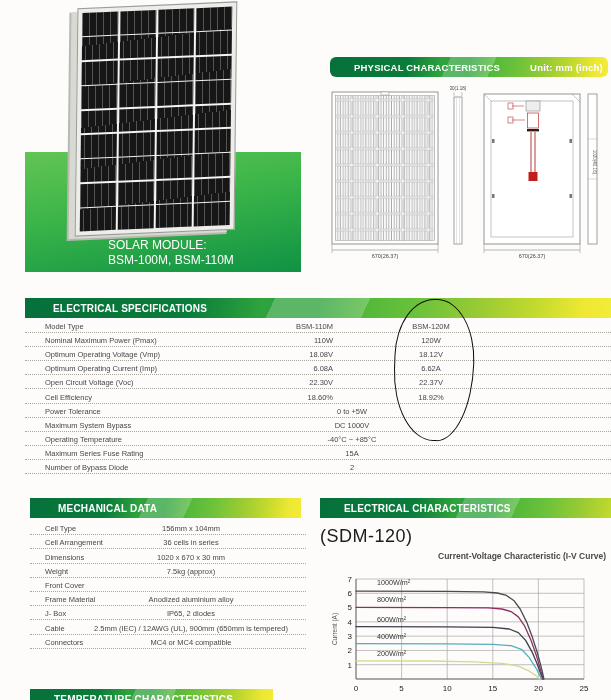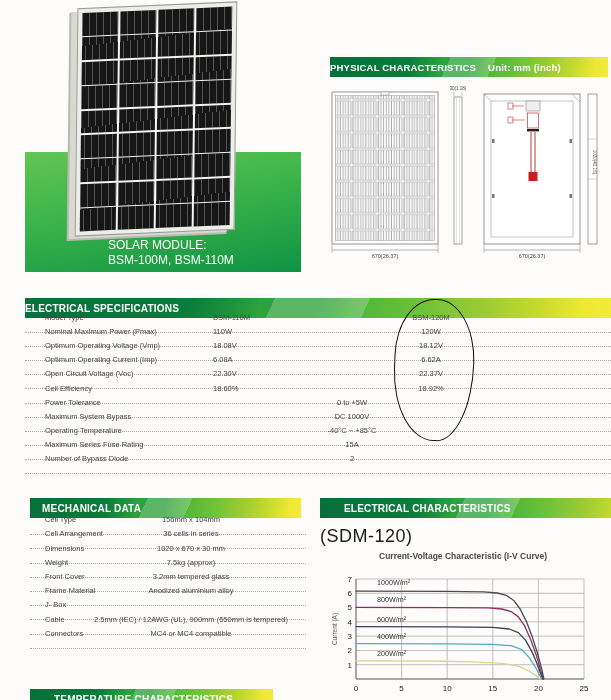--- a/index.html
+++ b/index.html
@@ -6,51 +6,51 @@
   body{width:611px;height:700px;overflow:hidden;position:relative;background:#fdfcfb;
        font-family:"Liberation Sans",sans-serif;}
   .abs{position:absolute;}
   
   .banner{position:absolute;height:20px;display:flex;align-items:center;box-sizing:border-box;
     color:#fff;font-weight:bold;font-size:10px;letter-spacing:.2px;white-space:nowrap;
     background:linear-gradient(100deg,#06703a 0%,#0a7c3b 28%,#2da23d 40%,#2da23d 50%,
       #53b83a 58%,#6fc33a 68%,#9ccb33 78%,#c4da2d 87%,#eee833 95%,#f2ec3a 100%);}
   .banner::after{content:"";position:absolute;inset:0;
     background:linear-gradient(115deg,transparent 42%,rgba(255,255,255,.22) 42%,rgba(255,255,255,.22) 58%,transparent 58%);}
-  .banner .sub{margin-left:12px;}
+  .banner .sub{margin-left:30px;}
   
   .module-box{left:25px;top:152px;width:276px;height:120px;
     background:linear-gradient(170deg,#62c553 0%,#3ab449 45%,#0f9244 100%);}
   .module-caption{left:108px;top:238px;color:#fff;font-size:12px;line-height:1.26;z-index:3;}
   .panel-wrap{left:76px;top:5px;width:160px;height:228px;transform:rotate(-2.5deg) skewX(-3.2deg);z-index:2;}
   .panel{width:100%;height:100%;box-sizing:border-box;background:#ededea;border:1px solid #9a9a96;
     box-shadow:-7px 3px 0 -1px #d9d9d4,-8px 4px 0 0 #b9b9b4;padding:4px;}
   .cells{width:100%;height:100%;display:grid;grid-template-columns:repeat(4,1fr);
     grid-template-rows:repeat(9,1fr);gap:1.5px;background:#f5f5f2;}
   .cells div{background:#161616;
     background-image:repeating-linear-gradient(90deg,rgba(200,200,200,.35) 0 .5px,transparent .5px 3.5px);}
   
   .spec-table{left:25px;top:319px;width:586px;}
   .mech-table{left:30px;top:521px;width:276px;}
   .srow,.mrow{position:relative;border-bottom:1px dotted #aaa49c;font-size:7.5px;color:#474747;}
   .srow{height:13.1px;}
   .mrow{height:13.2px;}
-  .srow span,.mrow span{position:absolute;bottom:10px;white-space:nowrap;}
+  .srow span,.mrow span{position:absolute;bottom:1px;white-space:nowrap;}
   .srow .lbl{left:20px;}
-  .srow .v1{left:188px;width:120px;text-align:left;}
+  .srow .v1{left:188px;width:120px;text-align:right;}
   .srow .v2{left:346px;width:120px;text-align:center;}
   .srow .vs{left:267px;width:120px;text-align:center;}
   .mrow .lbl{left:15px;}
   .mrow .val{left:50px;width:222px;text-align:center;}
   
   .hand-ellipse{left:394px;top:299px;width:78px;height:140px;border:1.6px solid #0d0d0d;
     border-radius:50% 50% 46% 54% / 42% 46% 58% 52%;transform:rotate(2deg);z-index:5;}
   
   .sdm-title{left:320px;top:526px;width:286px;text-align:left;font-size:18px;color:#1c1c1c;letter-spacing:.5px;}
-  .sdm-sub{left:320px;top:551px;width:286px;text-align:center;font-size:8.5px;font-weight:600;color:#4a4a4a;}
+  .sdm-sub{left:320px;top:551px;width:286px;text-align:right;font-size:8.5px;font-weight:600;color:#4a4a4a;}
   svg text{font-family:"Liberation Sans",sans-serif;}
 </style>
 </head>
 <body>
 
 <div class="abs module-box"></div>
 <div class="abs panel-wrap">
   <div class="panel">
     <div class="cells" id="panel-cells">
         <div></div>
@@ -90,21 +90,21 @@
         <div></div>
         <div></div>
       </div>
   </div>
 </div>
 <div class="abs module-caption">
   <div>SOLAR MODULE:</div>
   <div>BSM-100M, BSM-110M</div>
 </div>
 
-<div class="banner" style="left:330px;top:57px;width:278px;padding-left:0;font-size:9.5px;">
+<div class="banner" style="left:330px;top:57px;width:278px;padding-left:24px;font-size:9.5px;border-radius:6px;">
   <span style="z-index:1;">PHYSICAL CHARACTERISTICS</span>
   <span class="sub" style="z-index:1;">Unit: mm (inch)</span>
 </div>
 
 <svg class="abs" style="left:326px;top:84px;" width="282" height="178" viewBox="0 0 282 178">
   <defs>
     <pattern id="hatch" width="2.6" height="4" patternUnits="userSpaceOnUse">
       <path d="M1.3 0 V4" stroke="#777" stroke-width="0.55"></path>
     </pattern>
     <pattern id="cellpat" width="25.6" height="16.2" patternUnits="userSpaceOnUse">
@@ -160,21 +160,21 @@
   </g>
 
   <g>
     <rect x="262" y="10" width="9" height="150" fill="#fff" stroke="#8a8a8a" stroke-width="0.8"></rect>
     <line x1="262" y1="55" x2="271" y2="55" stroke="#999" stroke-width="0.4"></line>
     <line x1="262" y1="95" x2="271" y2="95" stroke="#999" stroke-width="0.4"></line>
     <text x="266.5" y="78" font-size="4.5" fill="#555" text-anchor="middle" transform="rotate(90 266.5 78)">1020(40.16)</text>
   </g>
 </svg>
 
-<div class="banner" style="left:25px;top:298px;width:586px;">
+<div class="banner" style="left:25px;top:298px;width:586px;padding-left:28px;">
   <span style="z-index:1;">ELECTRICAL SPECIFICATIONS</span>
 </div>
 
 <div class="abs spec-table">
   <div class="srow">
     <span class="lbl">Model Type</span>
     <span class="v1">BSM-110M</span>
     <span class="v2">BSM-120M</span>
   </div>
   <div class="srow">
@@ -219,21 +219,21 @@
     <span class="vs">15A</span>
   </div>
   <div class="srow">
     <span class="lbl">Number of Bypass Diode</span>
     <span class="vs">2</span>
   </div>
 </div>
 
 <div class="abs hand-ellipse"></div>
 
-<div class="banner" style="left:30px;top:498px;width:271px;padding-left:12px;">
+<div class="banner" style="left:30px;top:498px;width:271px;padding-left:28px;">
   <span style="z-index:1;">MECHANICAL DATA</span>
 </div>
 
 <div class="abs mech-table">
   <div class="mrow">
     <span class="lbl">Cell Type</span>
     <span class="val">156mm x 104mm</span>
   </div>
   <div class="mrow">
     <span class="lbl">Cell Arrangement</span>
@@ -242,28 +242,28 @@
   <div class="mrow">
     <span class="lbl">Dimensions</span>
     <span class="val">1020 x 670 x 30 mm</span>
   </div>
   <div class="mrow">
     <span class="lbl">Weight</span>
     <span class="val">7.5kg (approx)</span>
   </div>
   <div class="mrow">
     <span class="lbl">Front Cover</span>
-    <span class="val">3.2mm tempered glass</span>
   </div>
   <div class="mrow">
     <span class="lbl">Frame Material</span>
     <span class="val">Anodized aluminium alloy</span>
   </div>
   <div class="mrow">
     <span class="lbl">J- Box</span>
+    <span class="val">IP65, 2 diodes</span>
   </div>
   <div class="mrow">
     <span class="lbl">Cable</span>
     <span class="val">2.5mm (IEC) / 12AWG (UL), 900mm (650mm is tempered)</span>
   </div>
   <div class="mrow">
     <span class="lbl">Connectors</span>
     <span class="val">MC4 or MC4 compatible</span>
   </div>
 </div>

